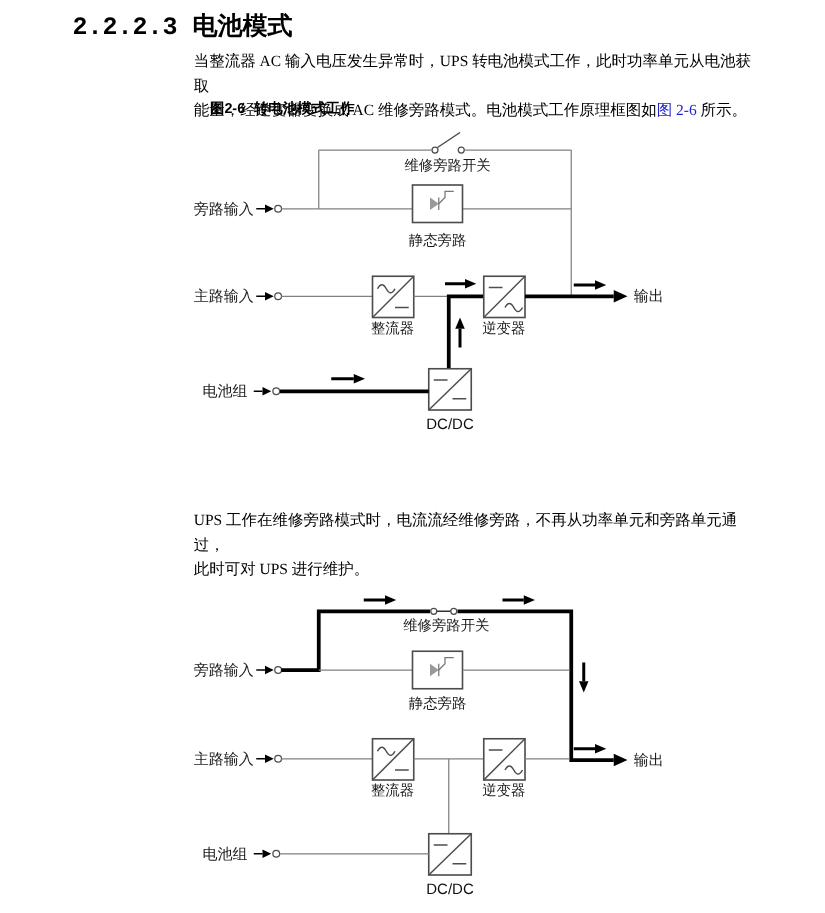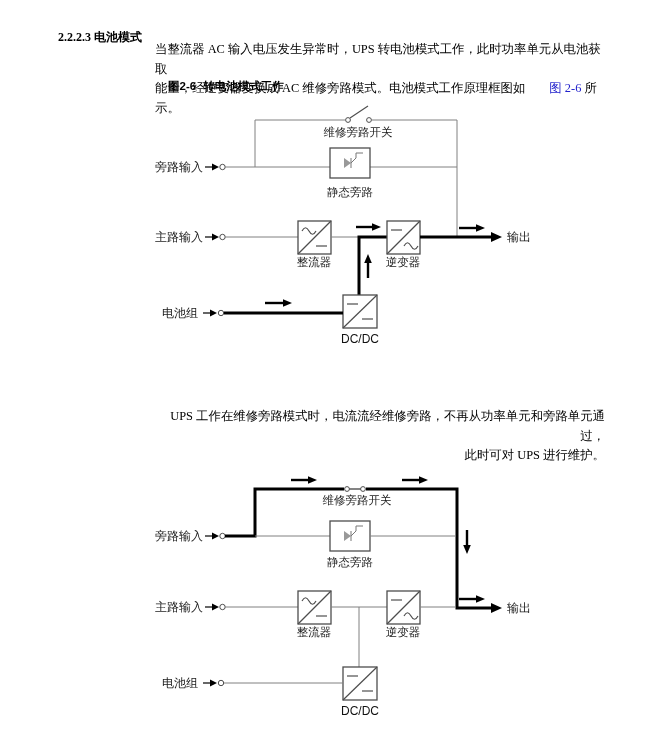--- a/index.html
+++ b/index.html
@@ -1,22 +1,22 @@
 <!DOCTYPE html>
 <html><head>
 <meta charset="utf-8">
 <style>
   html,body{margin:0;padding:0;background:#ffffff;}
   #page{position:relative;width:660px;height:730px;background:#ffffff;overflow:hidden;
         font-family:"Liberation Serif",serif;color:#000;}
-  .heading{position:absolute;left:58px;font-size:12px;font-weight:700;
-           font-family:Liberation Serif, serif;color:#000;white-space:nowrap;margin-top:22px;}
+  .heading{position:absolute;left:58px;font-size:20px;font-weight:700;
+           font-family:Liberation Mono, monospace;color:#000;white-space:nowrap;}
   .body-text{position:absolute;left:155px;width:450px;font-size:12.4px;line-height:19.5px;
              color:#000;}
-  .ref-link{color:#2222cc;padding-left:24px;}
+  .ref-link{color:#2222cc;}
   .fig-caption{position:absolute;left:168px;font-size:11.5px;font-weight:700;
                font-family:"Liberation Sans",sans-serif;color:#000;white-space:nowrap;}
   .fig-caption .tag{margin-right:7px;}
   svg{position:absolute;left:0;top:0;}
   svg text{font-family:"Liberation Serif",serif;fill:#1a1a1a;font-size:12px;}
   svg text.box-label{font-size:11.5px;}
   svg text.dc-label{font-family:"Liberation Sans",sans-serif;font-size:12px;fill:#111;}
   .thin{stroke:#808080;stroke-width:1;fill:none;}
   .boxline{stroke:#4d4d4d;stroke-width:1.3;fill:#ffffff;}
   .boxsym{stroke:#4d4d4d;stroke-width:1.2;fill:none;}
@@ -37,21 +37,21 @@
   <div class="body-text" style="top:40px;">
     <span>当整流器 AC 输入电压发生异常时，UPS 转电池模式工作，此时功率单元从电池获取</span><br>
     <span>能量，经逆变器变换成 AC 维修旁路模式。电池模式工作原理框图如</span><span class="ref-link">图 2-6</span><span> 所示。</span>
   </div>
 
   <div class="fig-caption" style="top:79px;">
     <span class="tag">图2-6</span><span>转电池模式工作</span>
   </div>
 
 
-  <div class="body-text" style="top:407px;text-align:right;">
+  <div class="body-text" style="top:407px;">
     <span>UPS 工作在维修旁路模式时，电流流经维修旁路，不再从功率单元和旁路单元通过，</span><br>
     <span>此时可对 UPS 进行维护。</span>
   </div>
 
 
   <svg width="660" height="730" viewBox="0 0 660 730">
 
     <g>
 
       <text x="203" y="171" text-anchor="end">旁路输入</text>

